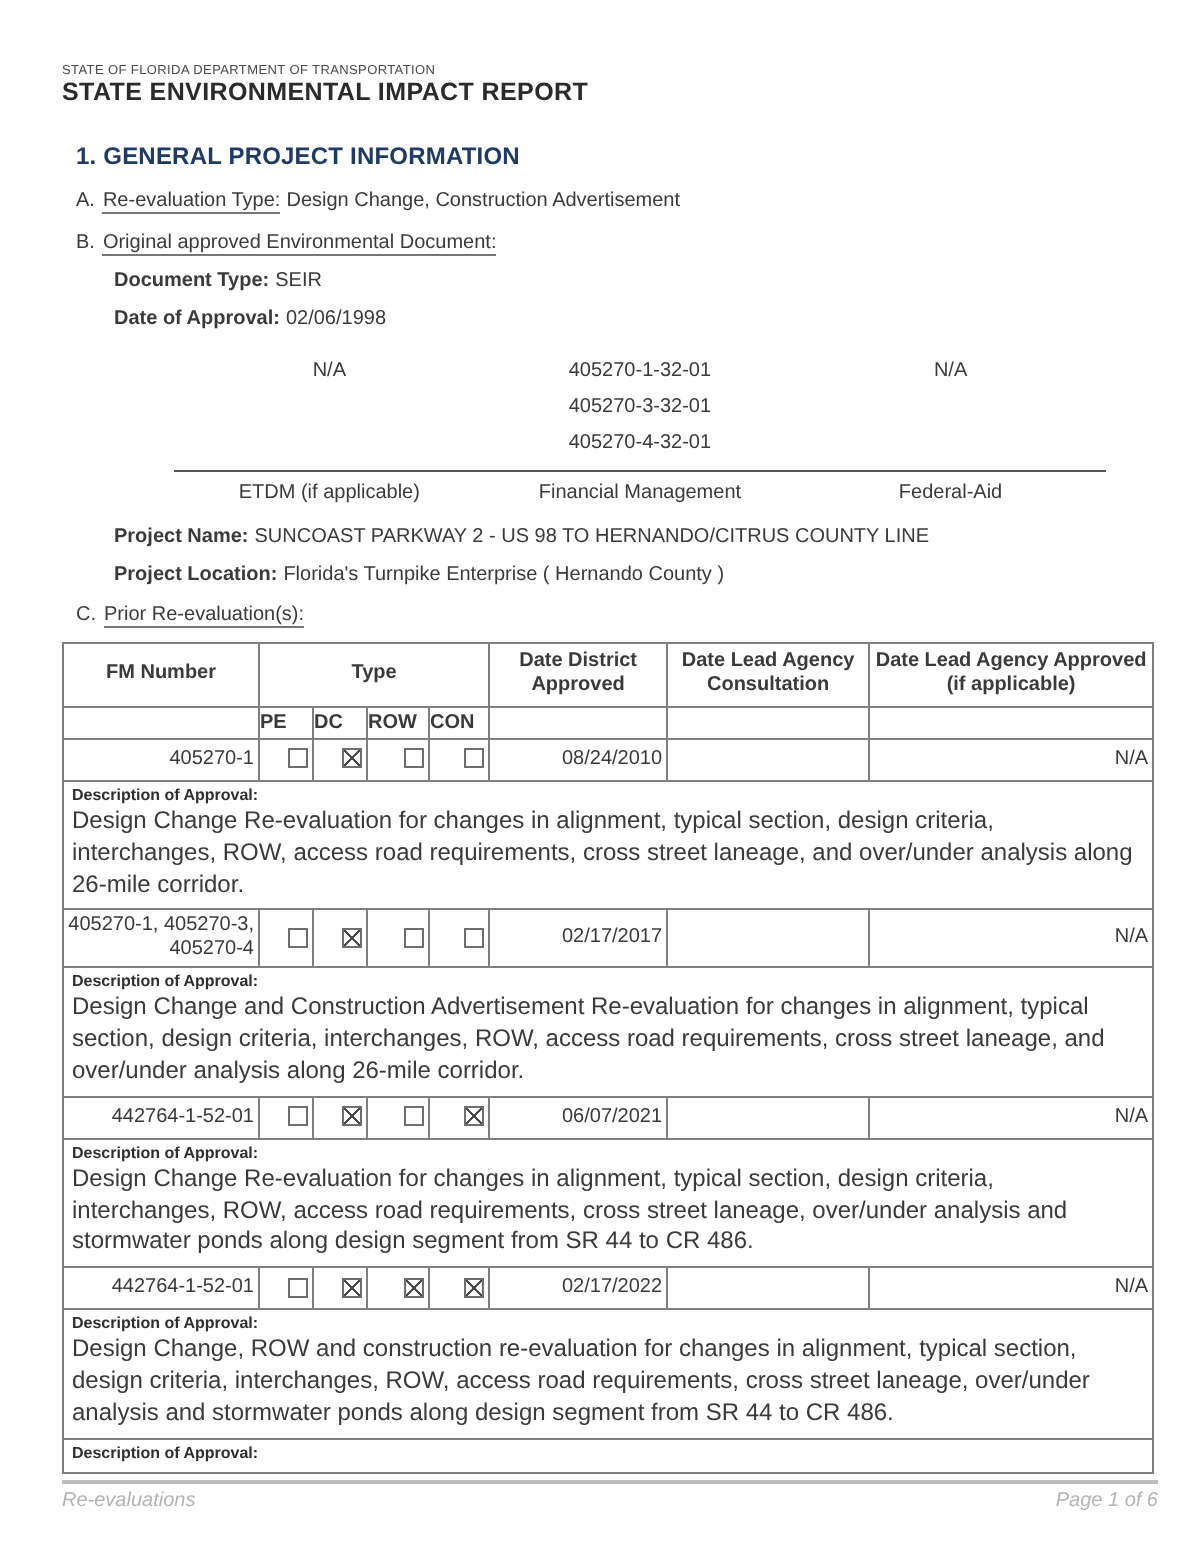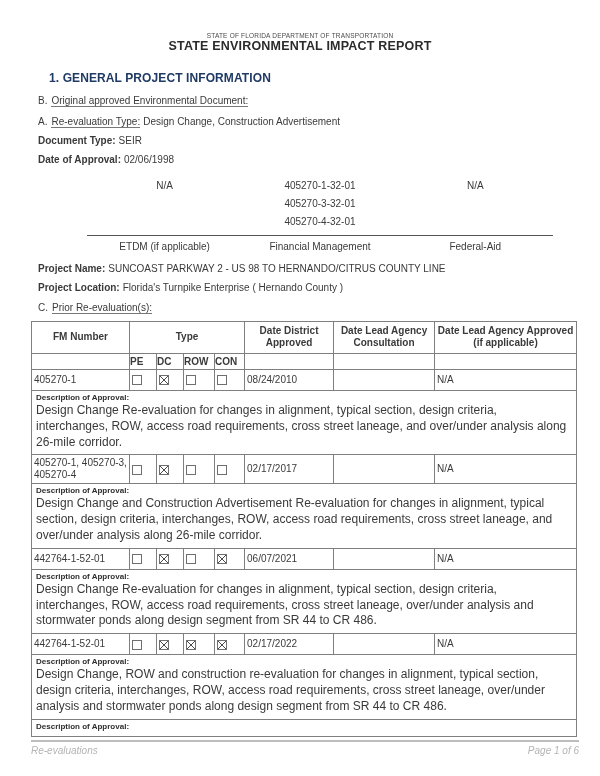--- a/index.html
+++ b/index.html
@@ -2,49 +2,49 @@
 <html><head>
 <meta charset="utf-8">
 <title>SEIR Re-evaluation Form</title>
 <style>
   * { box-sizing: border-box; margin: 0; padding: 0; }
   html, body { width: 600px; height: 776px; overflow: hidden; background: #ffffff; }
   body { font-family: "Liberation Sans", sans-serif; color: #3a3a3a; font-size: 10px; }
   .page { width: 600px; height: 776px; padding: 32px 25px 0 31px; position: relative; }
 
   
-  .doc-header { text-align: center; line-height: 1.15; margin-right: 6px; }
+  .doc-header { text-align: left; line-height: 1.15; margin-right: 6px; }
   .agency-line { font-size: 6.5px; color: #4a4a4a; letter-spacing: 0.2px; }
   .title-line { font-size: 12.5px; font-weight: bold; color: #2b2b2b; letter-spacing: 0.2px; }
 
   
-  .section-heading { font-size: 12px; font-weight: bold; color: #1f3a64; margin: 17px 0 0 18px; letter-spacing: 0.1px; }
+  .section-heading { font-size: 12px; font-weight: bold; color: #1f3a64; margin: 17px 0 0 7px; letter-spacing: 0.1px; }
 
   .textblock { margin-left: 7px; }
   .line { margin-top: 10px; }
   .u { border-bottom: 1px solid #777; padding-bottom: 0.5px; }
   .pfx { margin-right: 4px; }
   .val { margin-left: 3px; }
   .b { font-weight: bold; }
-  .indent { margin-top: 8px; }
+  .indent { margin-left: 19px; margin-top: 8px; }
 
   
   .numbers-block { margin: 12px 5px 0 49px; width: 466px; }
   .numbers-cols { display: flex; align-items: flex-start; }
   .numbers-cols .col { width: 33.33%; text-align: center; line-height: 18px; }
   .numbers-rule { border-top: 1px solid #555; margin-top: 4px; }
   .numbers-labels { display: flex; margin-top: 5px; }
   .numbers-labels .col { width: 33.33%; text-align: center; }
 
   
   table.prior { border-collapse: collapse; table-layout: fixed; width: 545px; margin-top: 8px; }
   table.prior th, table.prior td { border: 1px solid #7f7f7f; font-size: 10px; vertical-align: middle; }
   table.prior th { font-weight: bold; text-align: center; padding: 3px 2px; line-height: 1.25; }
   .sub-h td { font-weight: bold; font-size: 9px; height: 16px; margin-left: 20px; }
-  .data-row td { text-align: left; height: 21px; padding: 2px; line-height: 1.2; }
+  .data-row td { text-align: right; height: 21px; padding: 2px; line-height: 1.2; }
   .desc-row td { padding: 2px 4px 4px 4px; vertical-align: top; }
   .desc-label { font-size: 8px; font-weight: bold; color: #2e2e2e; }
   .desc-text { font-size: 12px; line-height: 1.32; margin-top: 1px; color: #3a3a3a; }
 
   .checkbox { display: inline-block; width: 10px; height: 10px; border: 1px solid #6f6f6f; vertical-align: middle; background: #fff; }
   .checkbox.checked {
     background-image:
       linear-gradient(to top right, transparent 45%, #4a4a4a 45%, #4a4a4a 55%, transparent 55%),
       linear-gradient(to bottom right, transparent 45%, #4a4a4a 45%, #4a4a4a 55%, transparent 55%);
   }
@@ -62,25 +62,25 @@
   <div class="doc-header">
     <div class="agency-line">STATE OF FLORIDA DEPARTMENT OF TRANSPORTATION</div>
     <div class="title-line">STATE ENVIRONMENTAL IMPACT REPORT</div>
   </div>
 
   <div class="section-heading" style="color: rgb(31, 58, 100);">1. GENERAL PROJECT INFORMATION</div>
 
   <div class="textblock">
 
     <div class="line">
+      <span class="pfx">A.</span><span class="u">Re-evaluation Type:</span><span class="val">Design Change, Construction Advertisement</span>
+    </div>
+
+    <div class="line">
       <span class="pfx">B.</span><span class="u">Original approved Environmental Document:</span>
-    </div>
-
-    <div class="line">
-      <span class="pfx">A.</span><span class="u">Re-evaluation Type:</span><span class="val">Design Change, Construction Advertisement</span>
     </div>
 
     <div class="indent">
       <span class="b">Document Type:</span><span class="val">SEIR</span>
     </div>
     <div class="indent">
       <span class="b">Date of Approval:</span><span class="val">02/06/1998</span>
     </div>
 
     <div class="numbers-block">

